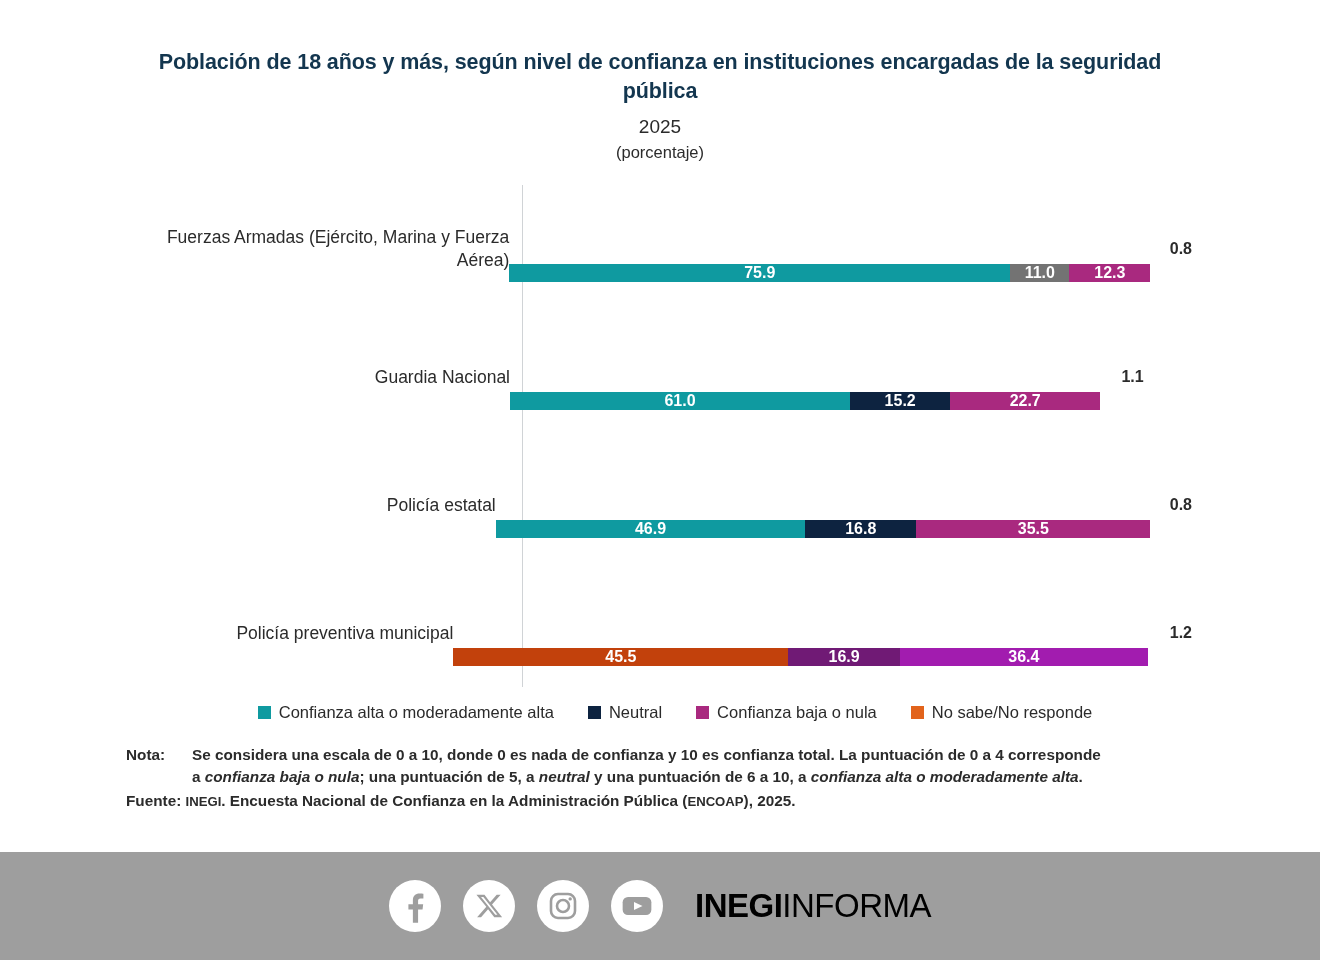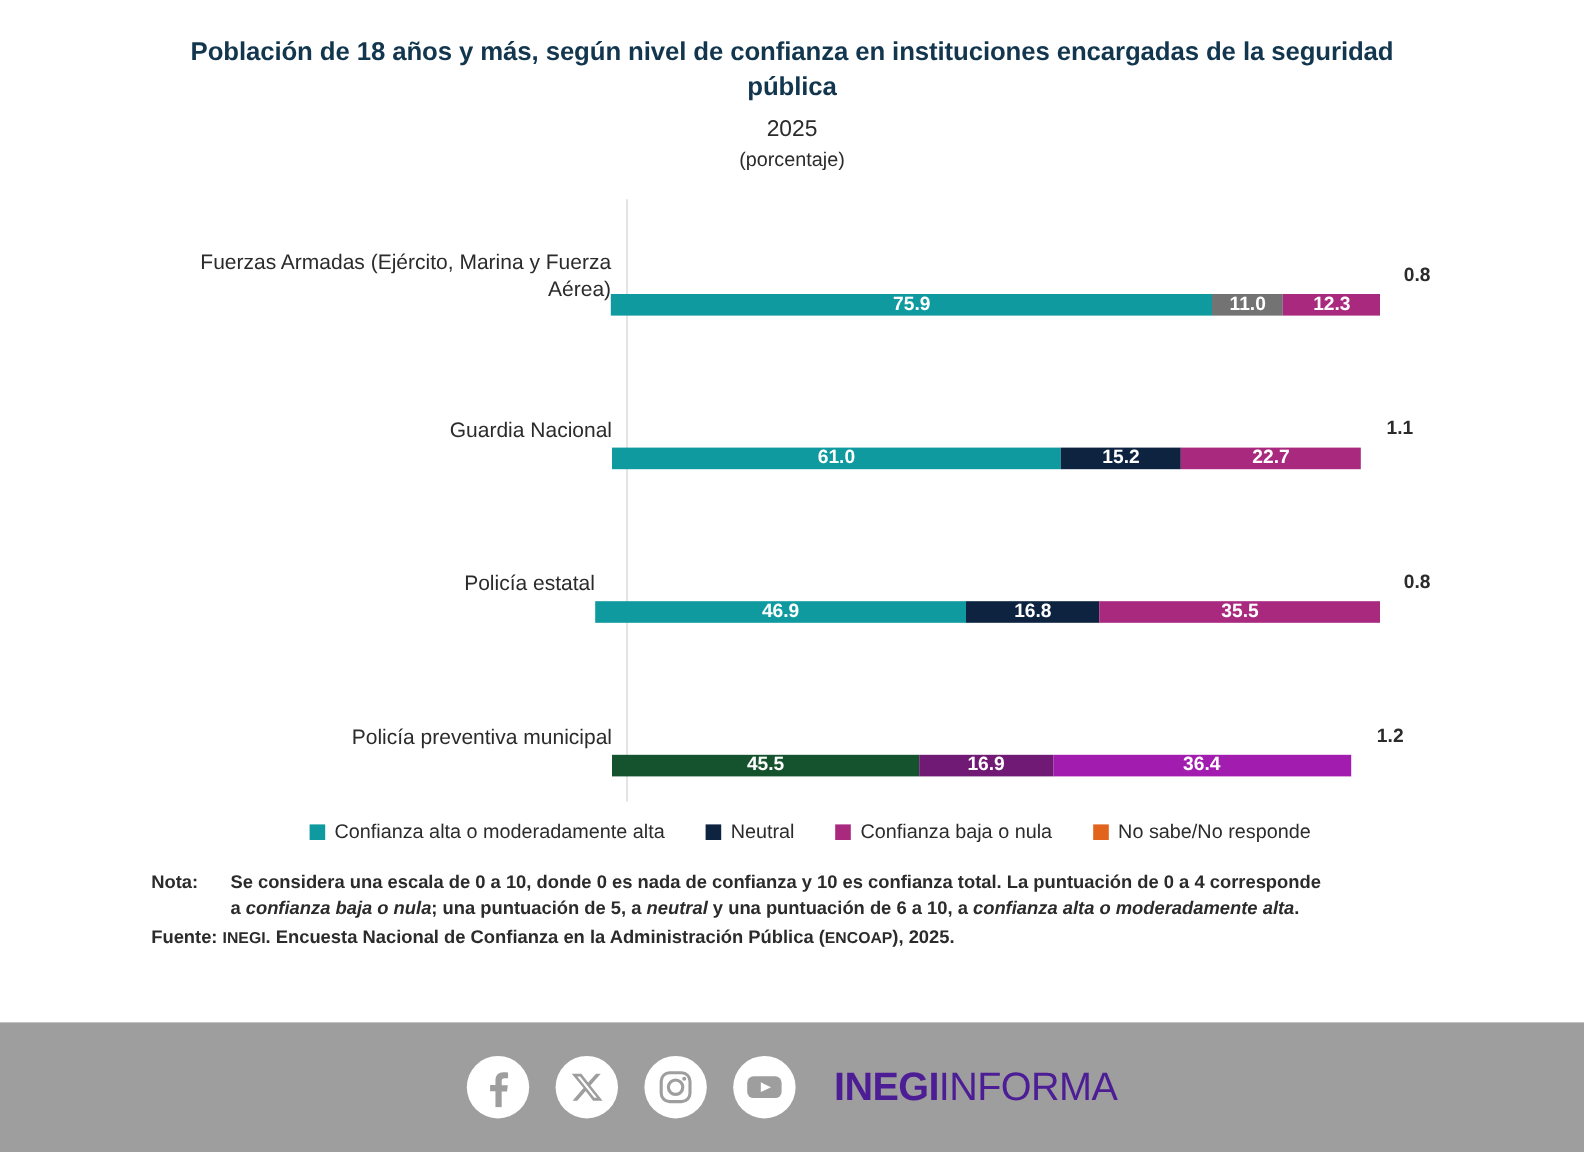--- a/index.html
+++ b/index.html
@@ -17,21 +17,21 @@
   }
   .page {
     position: relative;
     width: 1320px;
     height: 960px;
     box-sizing: border-box;
   }
 
   
   .title-block {
-    padding-top: 29px;
+    padding-top: 48px;
     text-align: center;
   }
   .chart-title {
     font-size: 21.5px;
     font-weight: bold;
     color: #13364f;
     line-height: 1.33;
     max-width: 1010px;
     margin: 0 auto;
     letter-spacing: -0.1px;
@@ -185,21 +185,21 @@
     background: #ffffff;
     display: flex;
     align-items: center;
     justify-content: center;
   }
   .social svg { display: block; }
   .brand {
     margin-left: 10px;
     font-size: 33px;
     font-weight: bold;
-    color: #4c1d95;
+    color: #000000;
     letter-spacing: -0.5px;
   }
   .brand .light { font-weight: normal; }
 </style>
 </head>
 <body>
 
 <div class="page">
 
   <div class="title-block">
@@ -222,21 +222,21 @@
             <div class="seg tiny" style="width:5.3px;background:#e2631b"></div>
           </div>
           <div class="outer-value">0.8</div>
         </div>
       </div>
 
       <div class="row">
         <div class="row-label">Guardia Nacional</div>
         <div class="bar-wrap">
           <div class="bar">
-            <div class="seg" style="width:374px;background:#0f9aa0">61.0</div>
+            <div class="seg" style="width:340px;background:#0f9aa0">61.0</div>
             <div class="seg" style="width:100.3px;background:#0d2340">15.2</div>
             <div class="seg" style="width:149.8px;background:#a9297f">22.7</div>
             <div class="seg tiny" style="width:7.3px;background:#e2631b"></div>
           </div>
           <div class="outer-value">1.1</div>
         </div>
       </div>
 
       <div class="row">
         <div class="row-label">Policía estatal</div>
@@ -248,21 +248,21 @@
             <div class="seg tiny" style="width:5.3px;background:#e2631b"></div>
           </div>
           <div class="outer-value">0.8</div>
         </div>
       </div>
 
       <div class="row">
         <div class="row-label">Policía preventiva municipal</div>
         <div class="bar-wrap">
           <div class="bar">
-            <div class="seg" style="width:256px;background:#14532d">45.5</div>
+            <div class="seg" style="width:335px;background:#c2410c">45.5</div>
             <div class="seg" style="width:111.5px;background:#701a75">16.9</div>
             <div class="seg" style="width:248px;background:#a21caf">36.4</div>
             <div class="seg tiny" style="width:7.9px;background:#e2631b"></div>
           </div>
           <div class="outer-value">1.2</div>
         </div>
       </div>
 
     </div>
   </div>

